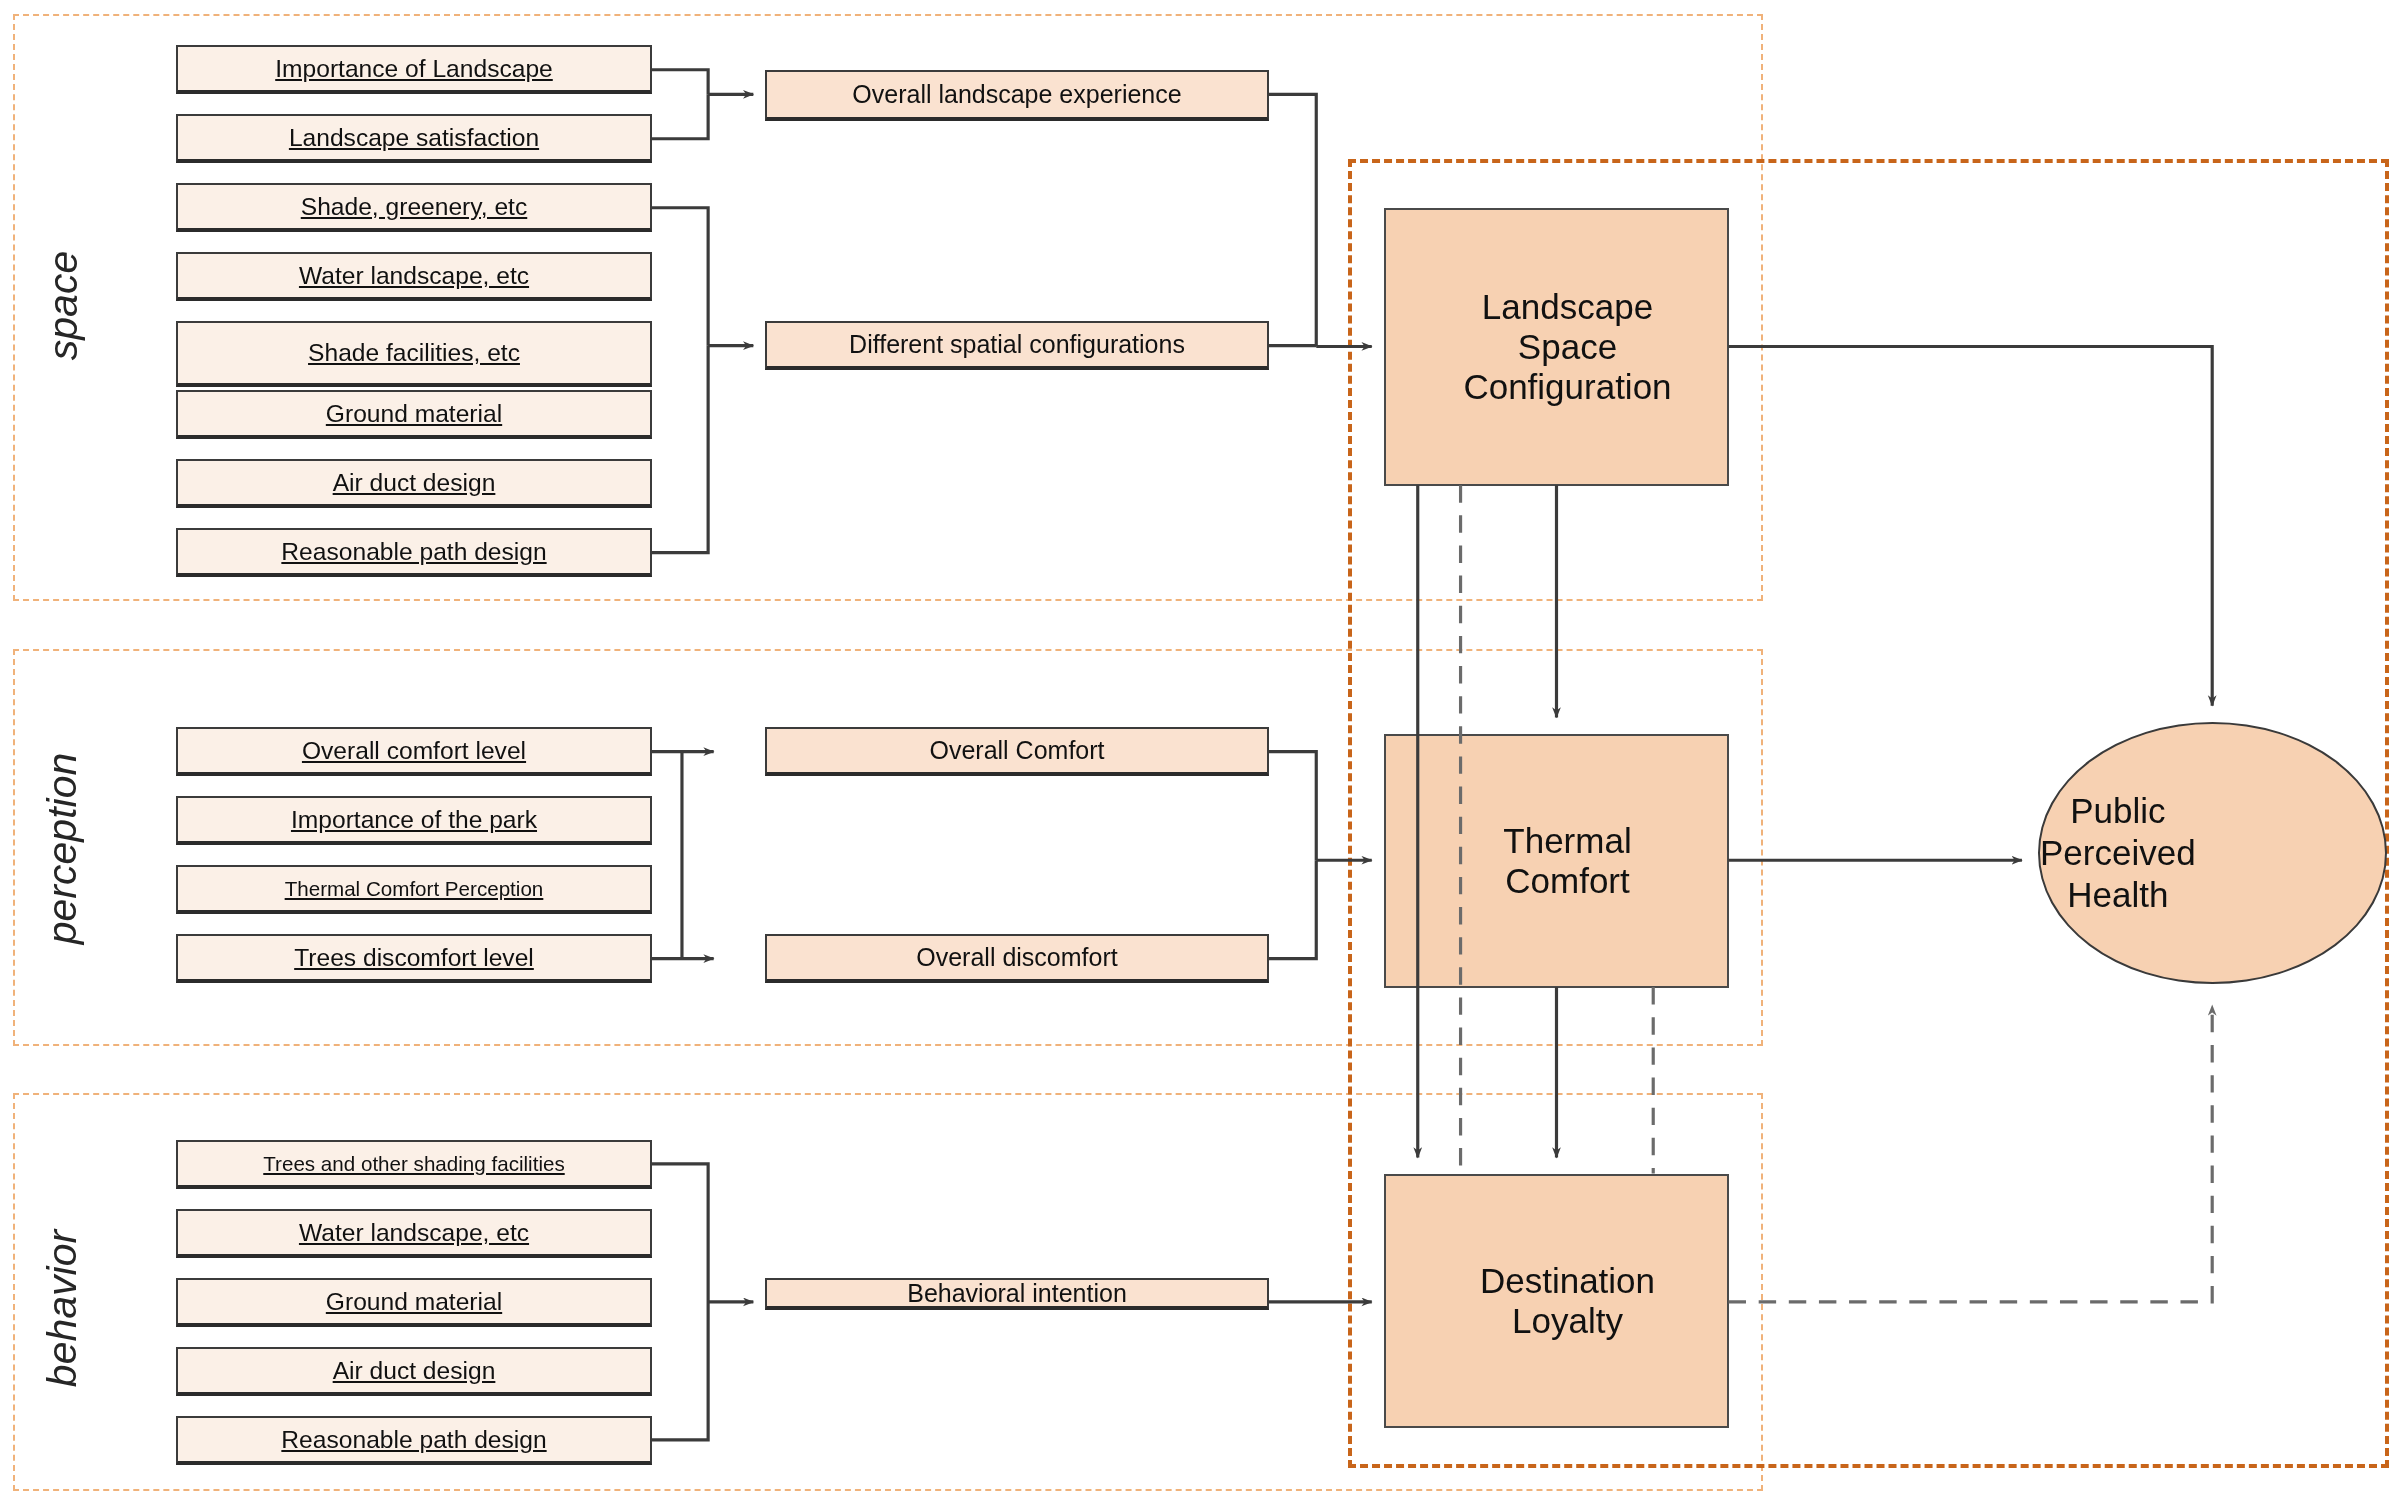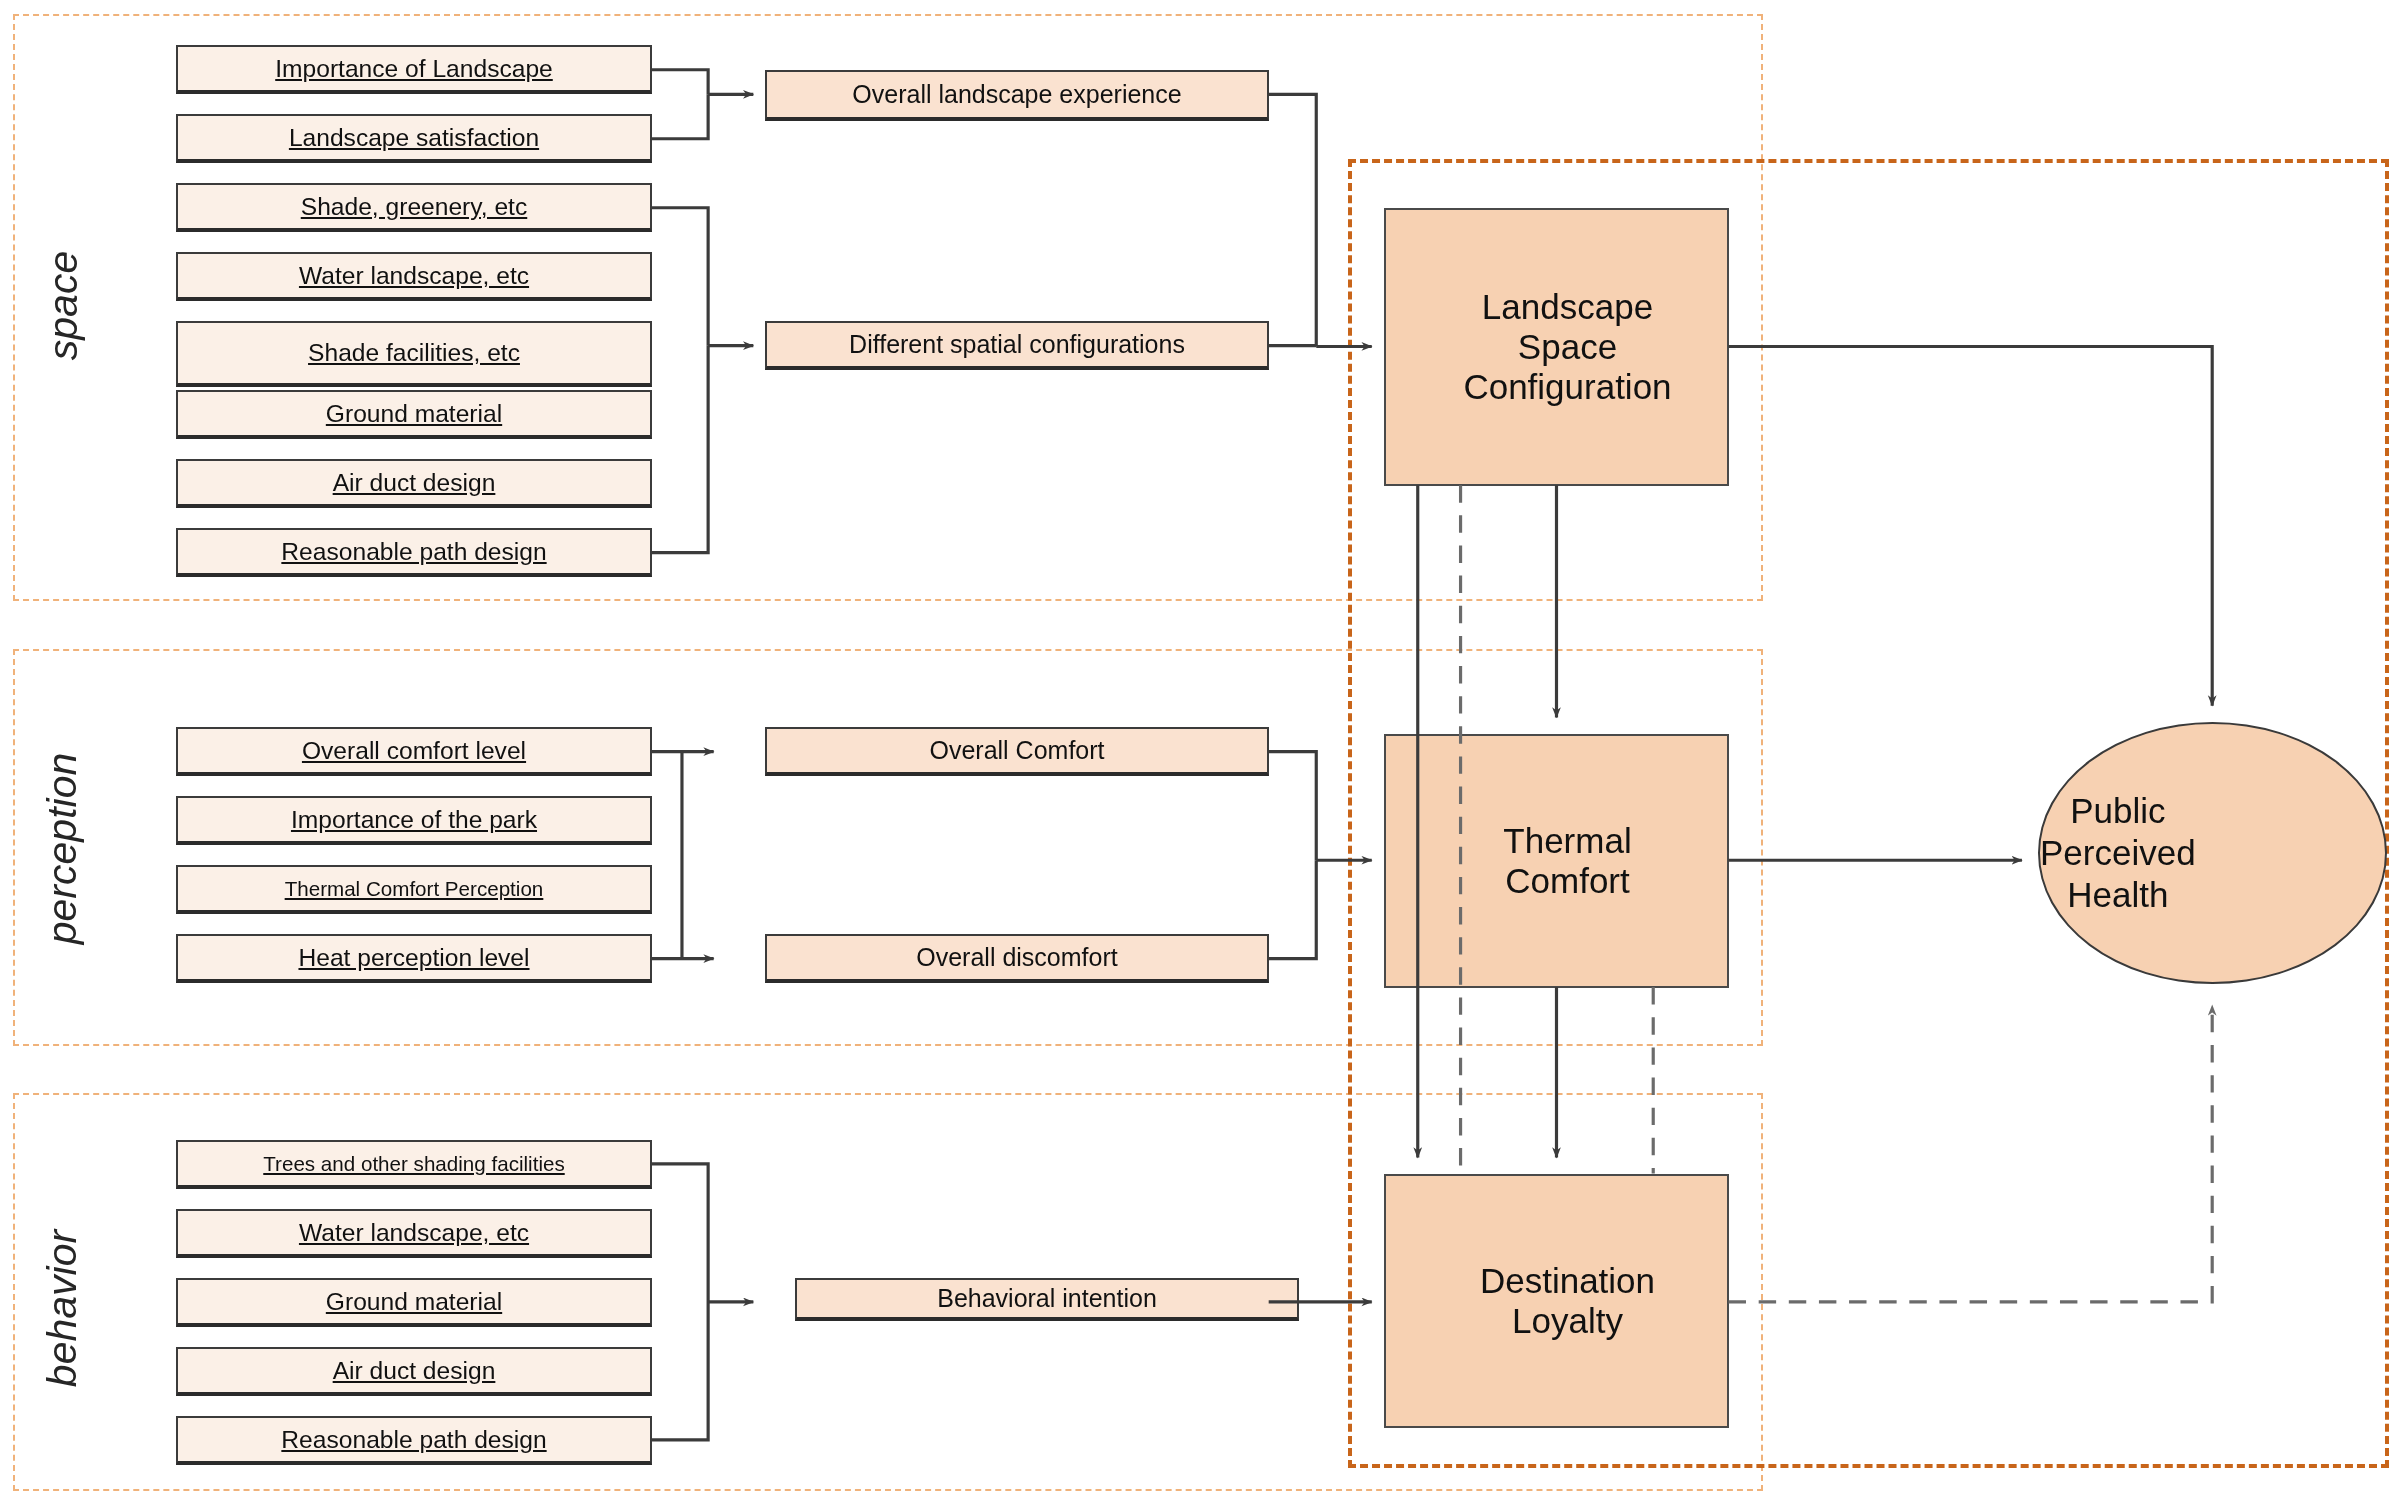--- a/index.html
+++ b/index.html
@@ -70,32 +70,32 @@
   <div class="ind-box" style="left:176px;top:390px;width:476px;height:49px;">Ground material</div>
   <div class="ind-box" style="left:176px;top:459px;width:476px;height:49px;">Air duct design</div>
   <div class="ind-box" style="left:176px;top:528px;width:476px;height:49px;">Reasonable path design</div>
 
   <div class="mid-box" style="left:765px;top:70px;width:504px;height:51px;">Overall landscape experience</div>
   <div class="mid-box" style="left:765px;top:321px;width:504px;height:49px;">Different spatial configurations</div>
 
   <div class="ind-box" style="left:176px;top:727px;width:476px;height:49px;">Overall comfort level</div>
   <div class="ind-box" style="left:176px;top:796px;width:476px;height:49px;">Importance of the park</div>
   <div class="ind-box small" style="left:176px;top:865px;width:476px;height:49px;">Thermal Comfort Perception</div>
-  <div class="ind-box" style="left:176px;top:934px;width:476px;height:49px;">Heat perception level</div>
+  <div class="ind-box" style="left:176px;top:934px;width:476px;height:49px;">Trees discomfort level</div>
 
   <div class="mid-box" style="left:765px;top:727px;width:504px;height:49px;">Overall Comfort</div>
   <div class="mid-box" style="left:765px;top:934px;width:504px;height:49px;">Overall discomfort</div>
 
   <div class="ind-box small" style="left:176px;top:1140px;width:476px;height:49px;">Trees and other shading facilities</div>
   <div class="ind-box" style="left:176px;top:1209px;width:476px;height:49px;">Water landscape, etc</div>
   <div class="ind-box" style="left:176px;top:1278px;width:476px;height:49px;">Ground material</div>
   <div class="ind-box" style="left:176px;top:1347px;width:476px;height:49px;">Air duct design</div>
   <div class="ind-box" style="left:176px;top:1416px;width:476px;height:49px;">Reasonable path design</div>
 
-  <div class="mid-box" style="left:795px;top:1278px;width:504px;height:43px;">Behavioral intention</div>
+  <div class="mid-box" style="left:765px;top:1278px;width:504px;height:32px;">Behavioral intention</div>
 
   <div class="node-box" style="left:1384px;top:208px;width:345px;height:278px;">
     <span style="display:block">
       <span style="display:block">Landscape</span>
       <span style="display:block">Space</span>
       <span style="display:block">Configuration</span>
     </span>
   </div>
 
   <div class="node-box" style="left:1384px;top:734px;width:345px;height:254px;">

